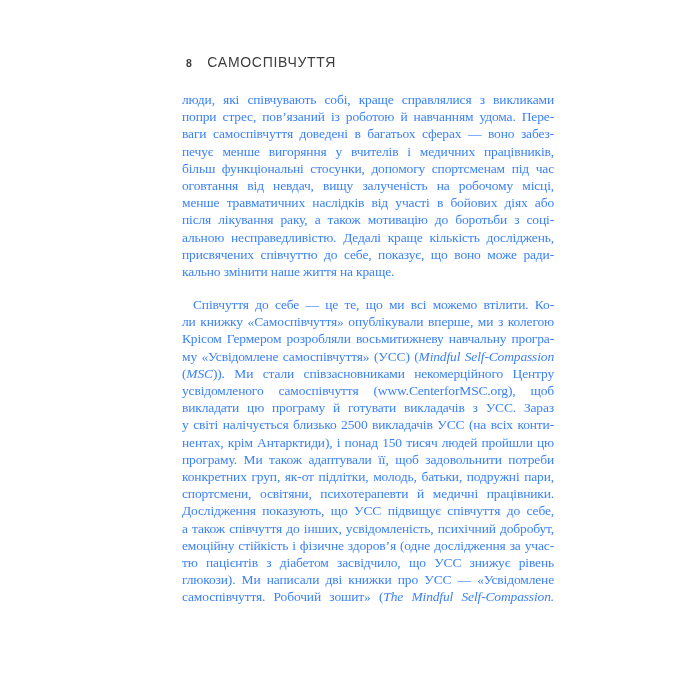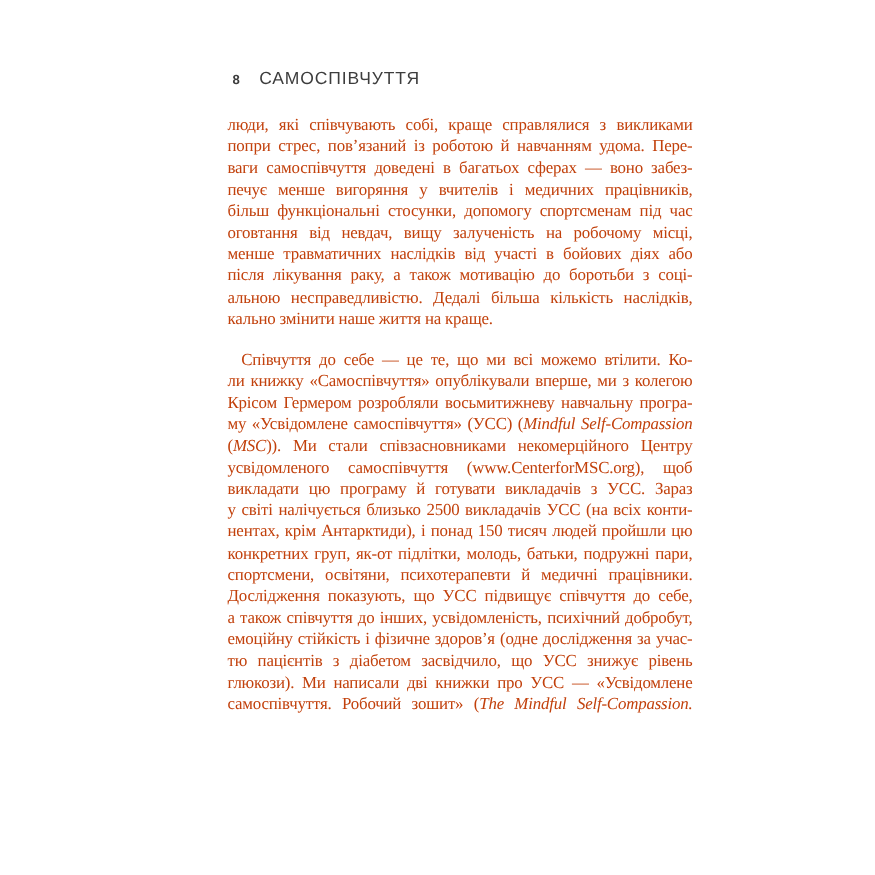--- a/index.html
+++ b/index.html
@@ -33,21 +33,21 @@
     font-size: 14px;
     font-weight: 400;
     letter-spacing: 0.7px;
   }
   .page-body {
     position: absolute;
     left: 182px;
     top: 91px;
     width: 372px;
     font-family: "Liberation Serif", serif;
-    color: #c2410c;
+    color: #3b82f6;
   }
   .paragraph { margin: 0; }
   .line {
     font-size: 13.5px;
     line-height: 17.2px;
     height: 17.2px;
     letter-spacing: -0.15px;
     white-space: nowrap;
     text-align: justify;
     text-align-last: justify;
@@ -74,33 +74,35 @@
   <div class="page-body">
       <div class="paragraph">
         <div class="line"><span>люди, які співчувають собі, краще справлялися з викликами</span></div>
         <div class="line"><span>попри стрес, пов’язаний із роботою й навчанням удома. Пере-</span></div>
         <div class="line"><span>ваги самоспівчуття доведені в багатьох сферах — воно забез-</span></div>
         <div class="line"><span>печує менше вигоряння у вчителів і медичних працівників,</span></div>
         <div class="line"><span>більш функціональні стосунки, допомогу спортсменам під час</span></div>
         <div class="line"><span>оговтання від невдач, вищу залученість на робочому місці,</span></div>
         <div class="line"><span>менше травматичних наслідків від участі в бойових діях або</span></div>
         <div class="line"><span>після лікування раку, а також мотивацію до боротьби з соці-</span></div>
-        <div class="line"><span>альною несправедливістю. Дедалі більша кількість наслідків,</span></div>
+        <div class="line"><span>альною несправедливістю. Дедалі краще кількість досліджень,</span></div>
+        <div class="line"><span>присвячених співчуттю до себе, показує, що воно може ради-</span></div>
         <div class="line last"><span>кально змінити наше життя на краще.</span></div>
       </div>
       <div class="paragraph">
         <div class="line indent"><span>Співчуття до себе — це те, що ми всі можемо втілити. Ко-</span></div>
         <div class="line"><span>ли книжку «Самоспівчуття» опублікували вперше, ми з колегою</span></div>
         <div class="line"><span>Крісом Гермером розробляли восьмитижневу навчальну програ-</span></div>
         <div class="line"><span>му «Усвідомлене самоспівчуття» (УСС) (</span><em>Mindful Self-Compassion</em></div>
         <div class="line"><span>(</span><em>MSC</em><span>)). Ми стали співзасновниками некомерційного Центру</span></div>
         <div class="line"><span>усвідомленого самоспівчуття (www.CenterforMSC.org), щоб</span></div>
         <div class="line"><span>викладати цю програму й готувати викладачів з УСС. Зараз</span></div>
         <div class="line"><span>у світі налічується близько 2500 викладачів УСС (на всіх конти-</span></div>
         <div class="line"><span>нентах, крім Антарктиди), і понад 150 тисяч людей пройшли цю</span></div>
+        <div class="line"><span>програму. Ми також адаптували її, щоб задовольнити потреби</span></div>
         <div class="line"><span>конкретних груп, як-от підлітки, молодь, батьки, подружні пари,</span></div>
         <div class="line"><span>спортсмени, освітяни, психотерапевти й медичні працівники.</span></div>
         <div class="line"><span>Дослідження показують, що УСС підвищує співчуття до себе,</span></div>
         <div class="line"><span>а також співчуття до інших, усвідомленість, психічний добробут,</span></div>
         <div class="line"><span>емоційну стійкість і фізичне здоров’я (одне дослідження за учас-</span></div>
         <div class="line"><span>тю пацієнтів з діабетом засвідчило, що УСС знижує рівень</span></div>
         <div class="line"><span>глюкози). Ми написали дві книжки про УСС — «Усвідомлене</span></div>
         <div class="line"><span>самоспівчуття. Робочий зошит» (</span><em>The Mindful Self-Compassion.</em></div>
       </div>
     </div>

